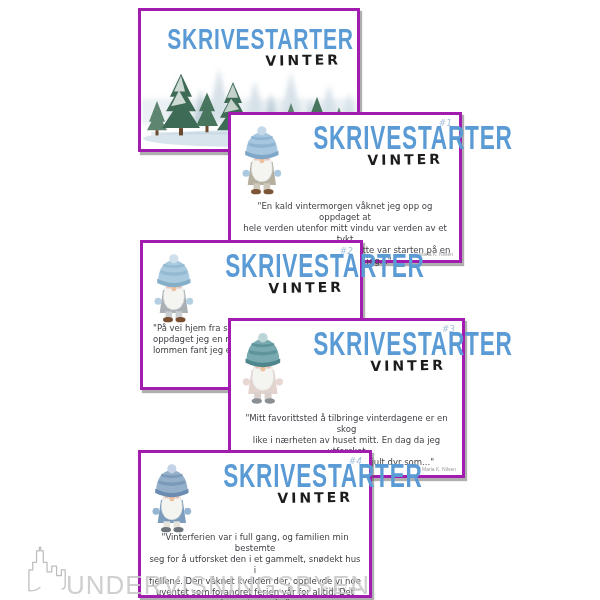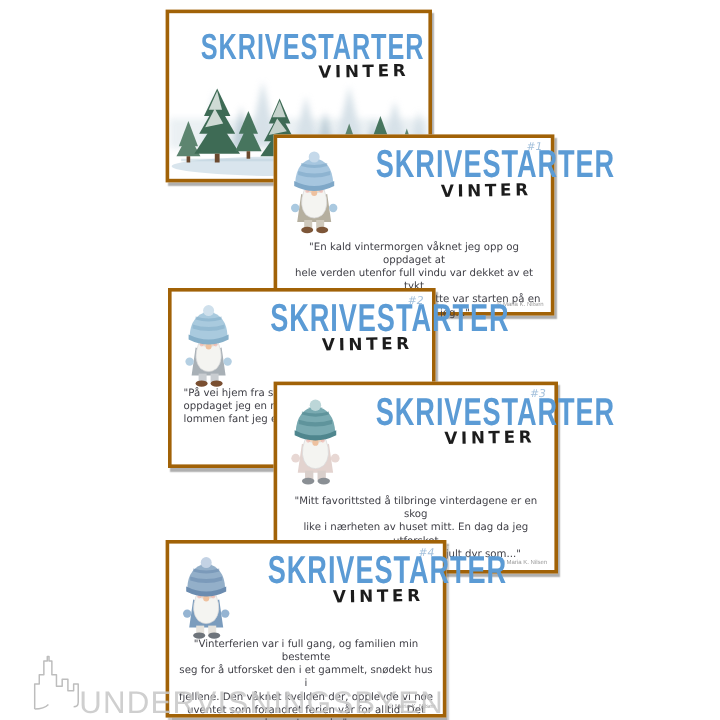--- a/index.html
+++ b/index.html
@@ -4,21 +4,21 @@
 <style>
   html,body{margin:0;padding:0;}
   body{
     width:600px;height:600px;background:#ffffff;position:relative;overflow:hidden;
     font-family:"Liberation Sans",sans-serif;
   }
   .canvas{position:absolute;inset:0;}
 
   
   .card{
-    position:absolute;background:#ffffff;border:3px solid #a16207;
+    position:absolute;background:#ffffff;border:3px solid #a21caf;
     box-shadow:2px 3px 1px rgba(95,95,95,.5);box-sizing:border-box;
   }
   .card-num{
     position:absolute;top:3px;right:7px;font-size:9px;color:#a3c0dc;
     font-family:"DejaVu Sans",sans-serif;font-style:italic;
   }
   .gnome{position:absolute;left:5px;top:8px;width:50px;height:74px;}
   .title-zone{margin-left:54px;margin-top:7px;text-align:center;}
   .cover .title-zone{margin-left:0;margin-top:12px;}
   .title{
@@ -171,21 +171,21 @@
     <div class="card-num">#1</div>
     <svg class="gnome g1">
         <use href="#gnome"></use>
       </svg>
     <div class="title-zone">
       <div class="title">SKRIVESTARTER</div>
       <div class="subtitle">VINTER</div>
     </div>
     <div class="body">
       <div class="line">"En kald vintermorgen våknet jeg opp og oppdaget at</div>
-      <div class="line">hele verden utenfor full vindu var dekket av et tykt</div>
+      <div class="line">hele verden utenfor mitt vindu var verden av et tykt</div>
       <div class="line">lag med snø. Jeg visste at dette var starten på en</div>
       <div class="line">spesiell dag, så jeg..."</div>
     </div>
     <div class="credit">© Maria K. Nilsen</div>
   </div>
 
   <div class="card story card-2" style="left:140px;top:240px;width:223px;height:150px;z-index:3">
     <div class="card-num">#2</div>
     <svg class="gnome g2">
         <use href="#gnome"></use>

